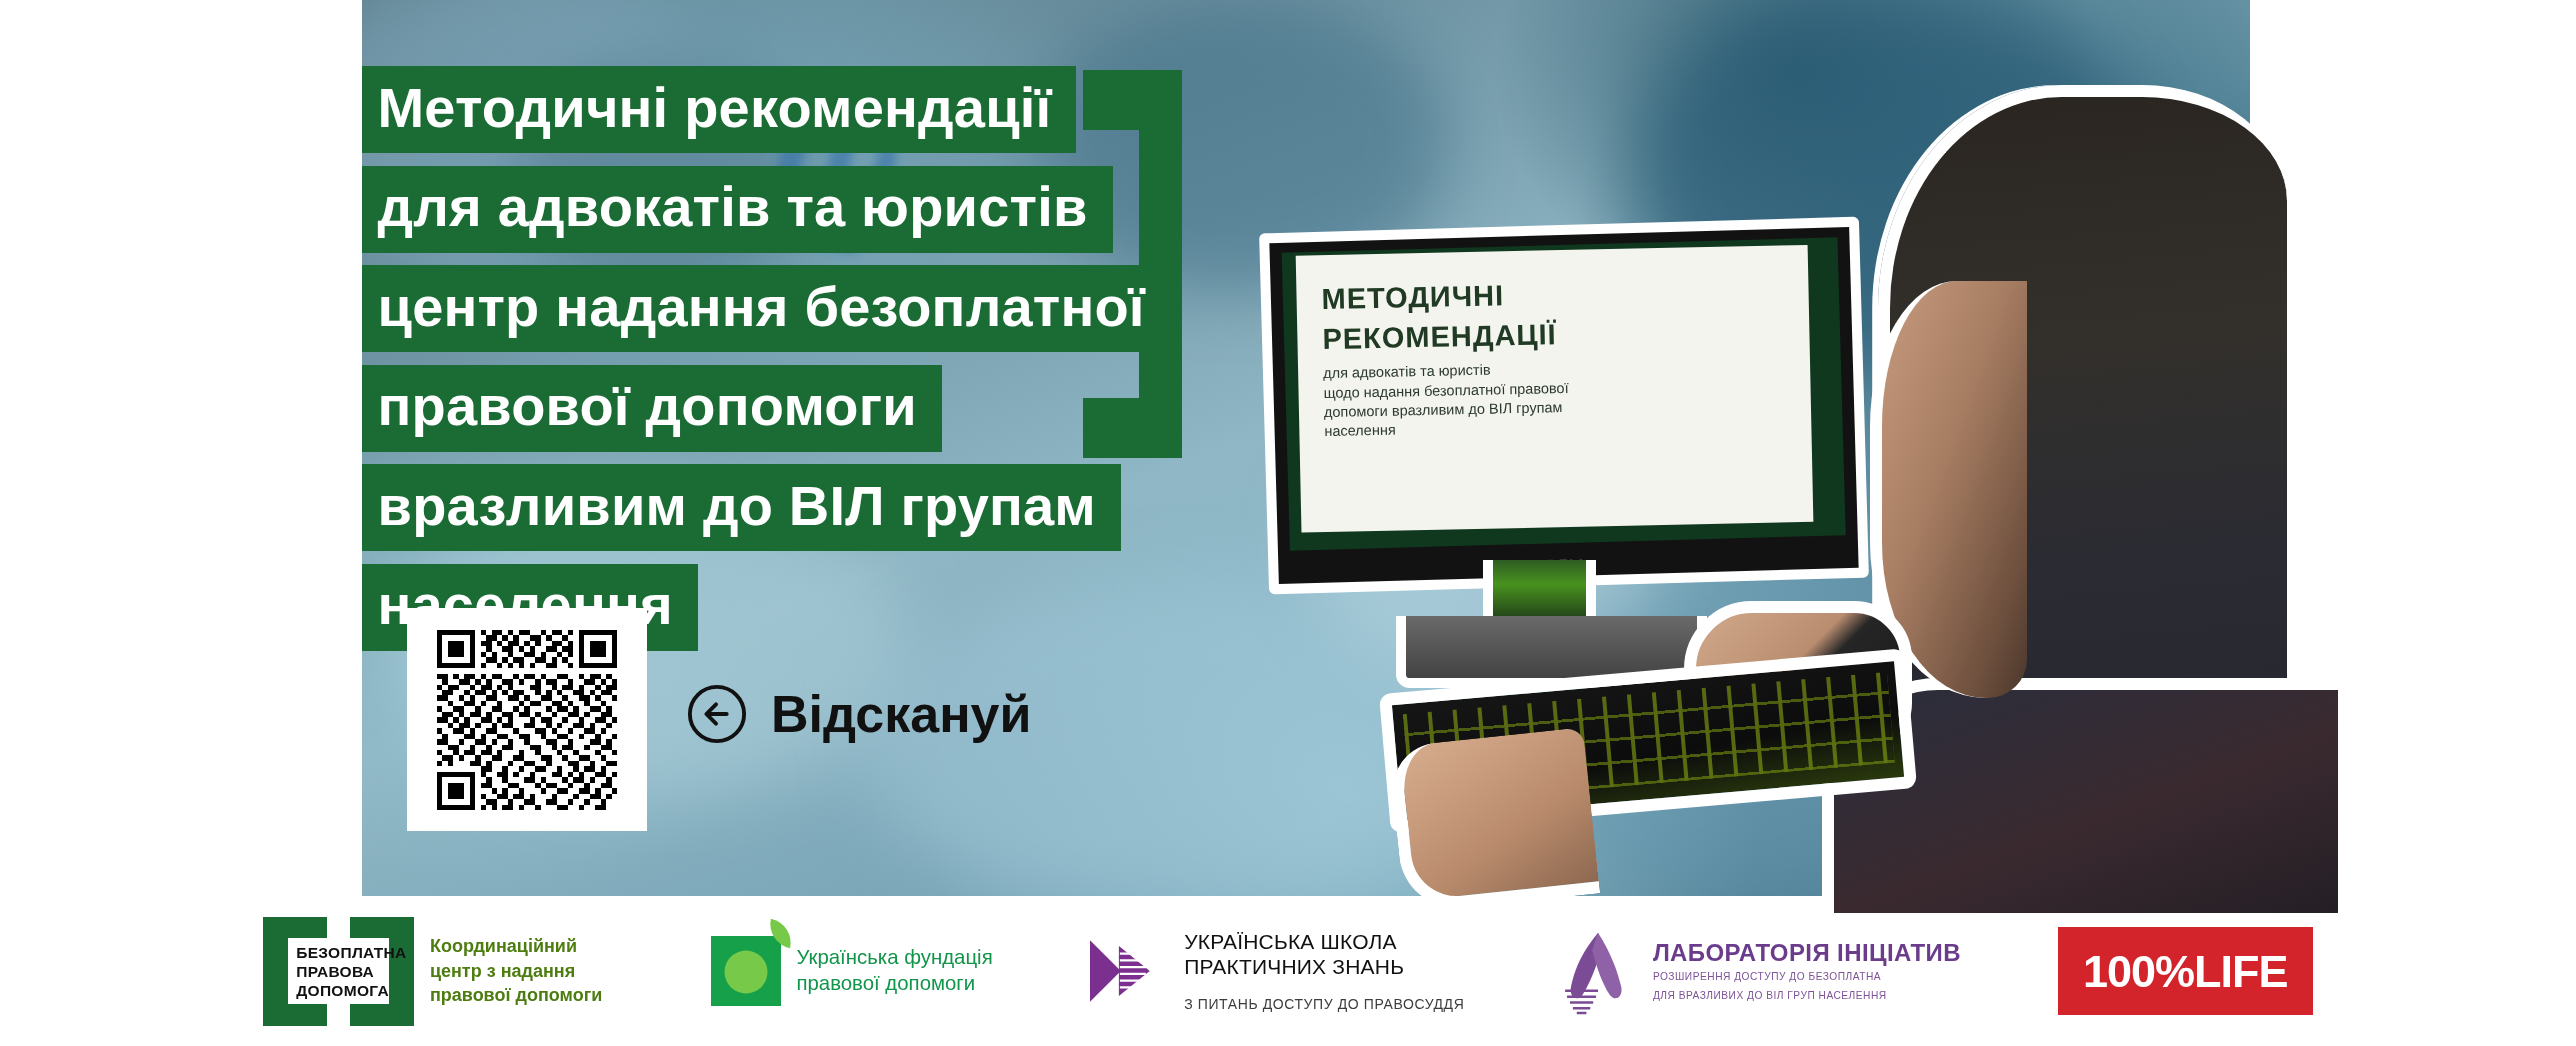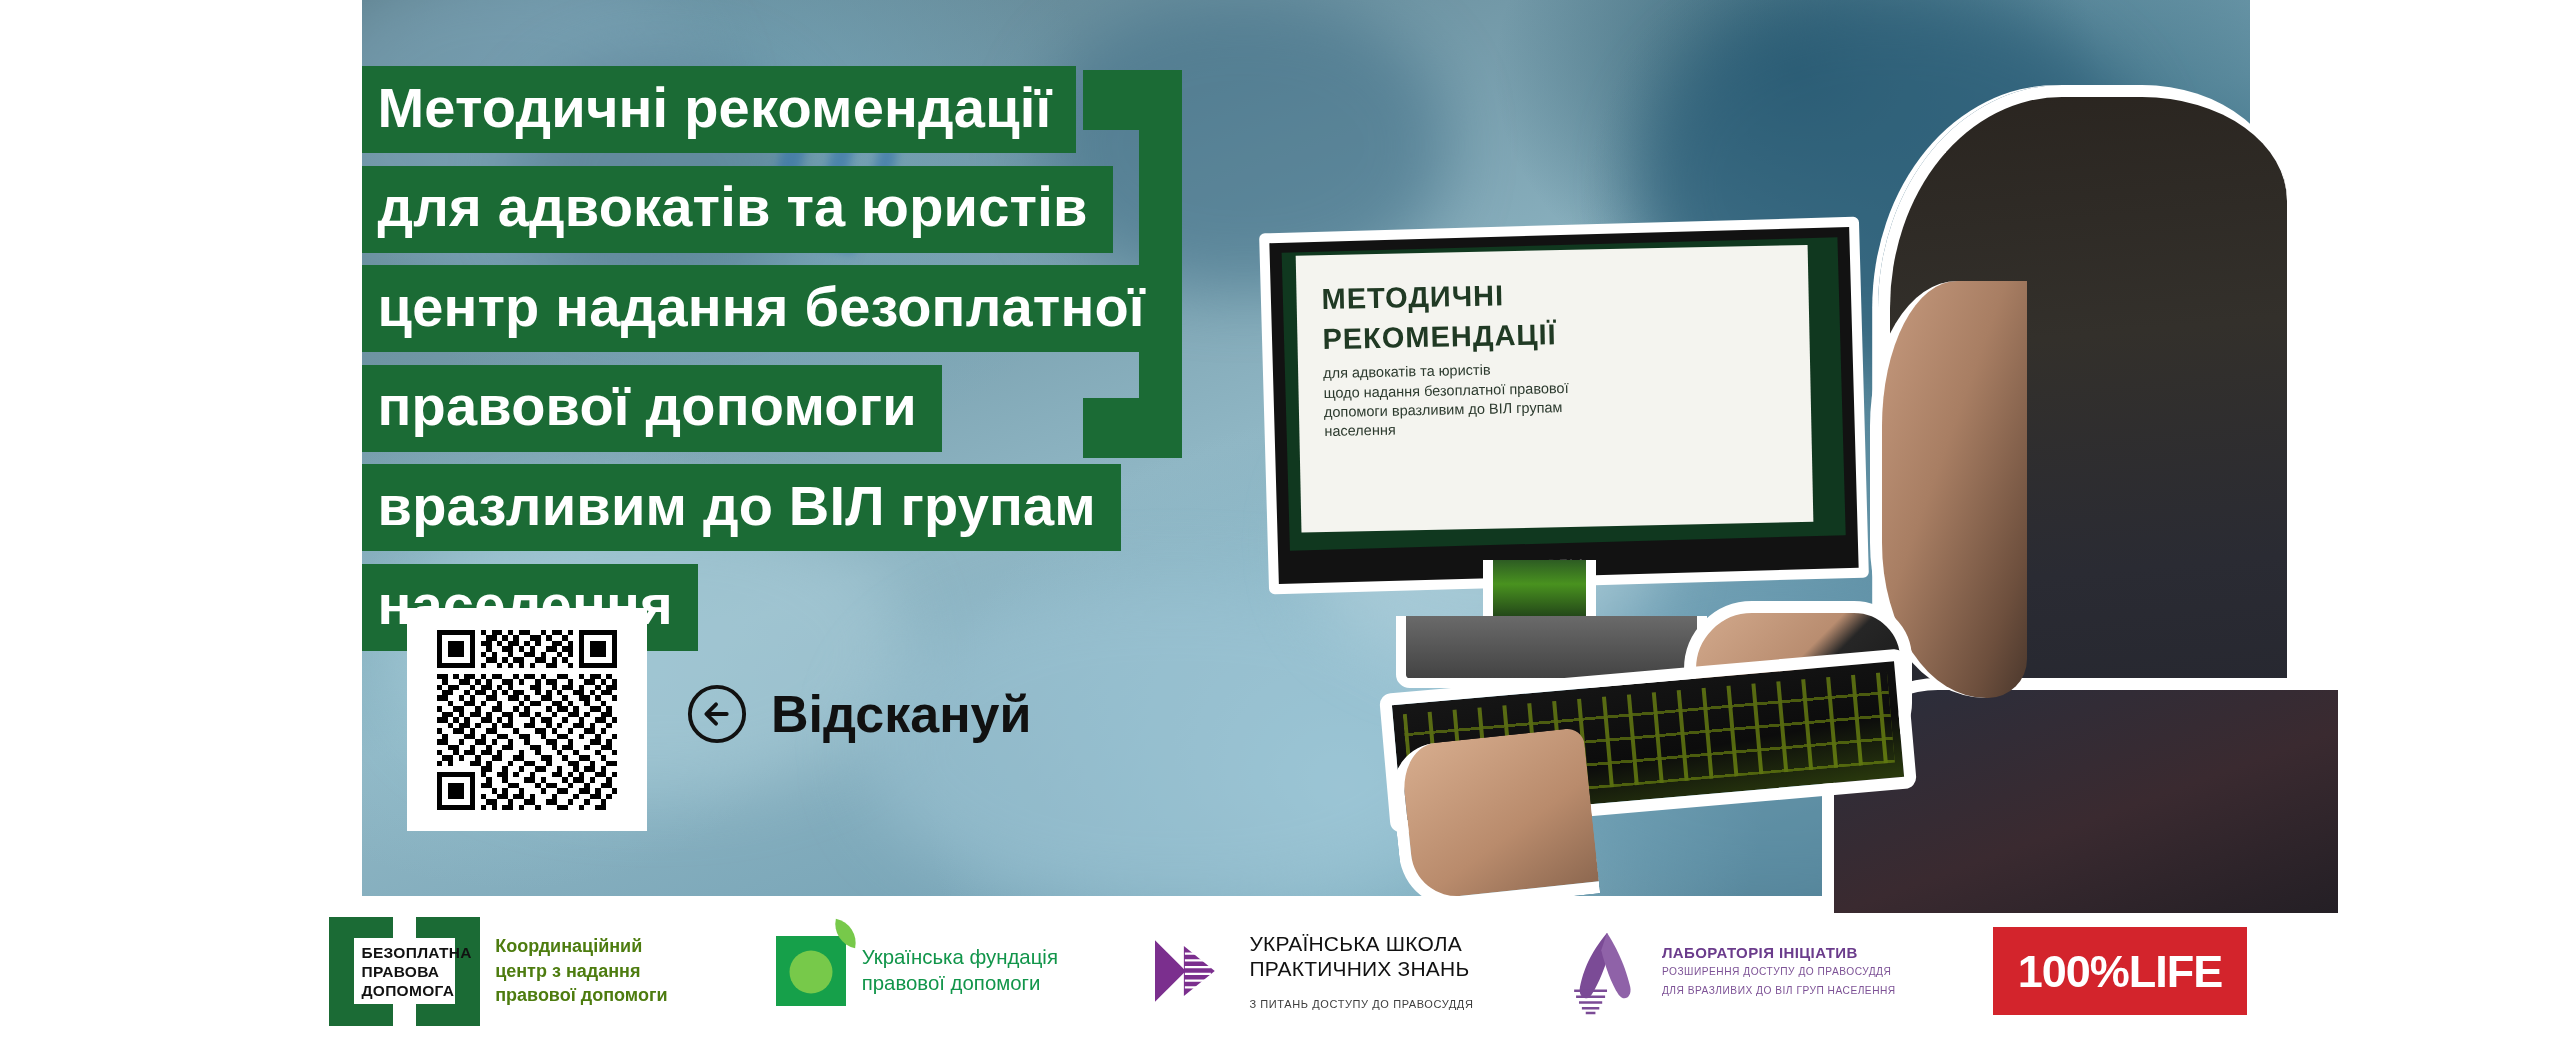--- a/index.html
+++ b/index.html
@@ -164,24 +164,24 @@
 
   .ufpd-mark{position:relative;width:70px;height:70px;background:#16a04a;}
   .ufpd-mark .dot{position:absolute;left:50%;top:52%;transform:translate(-50%,-50%);
     width:43px;height:43px;border-radius:50%;background:#77c94a;}
   .ufpd-leaf{position:absolute;right:-11.6px;top:-15.5px;width:25px;height:25px;
     background:#77c94a;border-radius:0 100% 0 100%;transform:rotate(12deg);}
   .ufpd-text{color:#11954a;font-size:20.4px;line-height:1.26;}
 
   .usp-mark{position:relative;width:79px;height:74px;}
   .usp-text-1{color:#111;font-weight:400;font-size:21px;line-height:1.18;letter-spacing:0.2px;}
-  .usp-text-2{color:#3d3d3d;font-size:11px;letter-spacing:0.6px;margin-top:17px;}
+  .usp-text-2{color:#3d3d3d;font-size:14px;letter-spacing:0.6px;margin-top:17px;}
 
   .li-mark{width:76px;height:89px;}
-  .li-t1{color:#6b3c8c;font-weight:700;font-size:15px;letter-spacing:0.4px;line-height:1.15;}
+  .li-t1{color:#6b3c8c;font-weight:700;font-size:24px;letter-spacing:0.4px;line-height:1.15;}
   .li-t2{color:#7d5296;font-size:10.2px;letter-spacing:0.5px;margin-top:3.9px;line-height:1.45;}
 
   .life-logo{background:#d3242c;padding:21.3px 25px;display:flex;align-items:center;}
   .life-logo span{color:#fff;font-weight:700;font-size:45px;letter-spacing:-1px;line-height:1;}
 </style>
 </head>
 <body>
 
 <div class="poster">
 
@@ -602,21 +602,21 @@
     <div class="logo">
       <svg class="li-mark" viewBox="0 0 78 92">
         <path d="M38 6 C20 28 14 44 10 62 C8 72 16 78 22 70 C30 58 36 40 42 24 Z" fill="#7b4b96"></path>
         <path d="M38 6 C52 28 58 46 62 62 C64 72 56 78 50 70 C42 58 36 40 32 24 Z" fill="#8f62a8"></path>
         <g stroke="#7b4b96" stroke-width="2.6">
           <path d="M4 66h34M6 72h30M9 78h24M12 84h18M16 89h10"></path>
         </g>
       </svg>
       <div>
         <div class="li-t1">ЛАБОРАТОРІЯ ІНІЦІАТИВ</div>
-        <div class="li-t2">РОЗШИРЕННЯ  ДОСТУПУ ДО ПРАВОСУДДЯ</div>
+        <div class="li-t2">РОЗШИРЕННЯ  ДОСТУПУ ДО БЕЗОПЛАТНА</div>
         <div class="li-t2">ДЛЯ ВРАЗЛИВИХ ДО ВІЛ ГРУП НАСЕЛЕННЯ</div>
       </div>
     </div>
 
     <div class="life-logo">
       <span>100%LIFE</span>
     </div>
 
   </div>
 </div>

